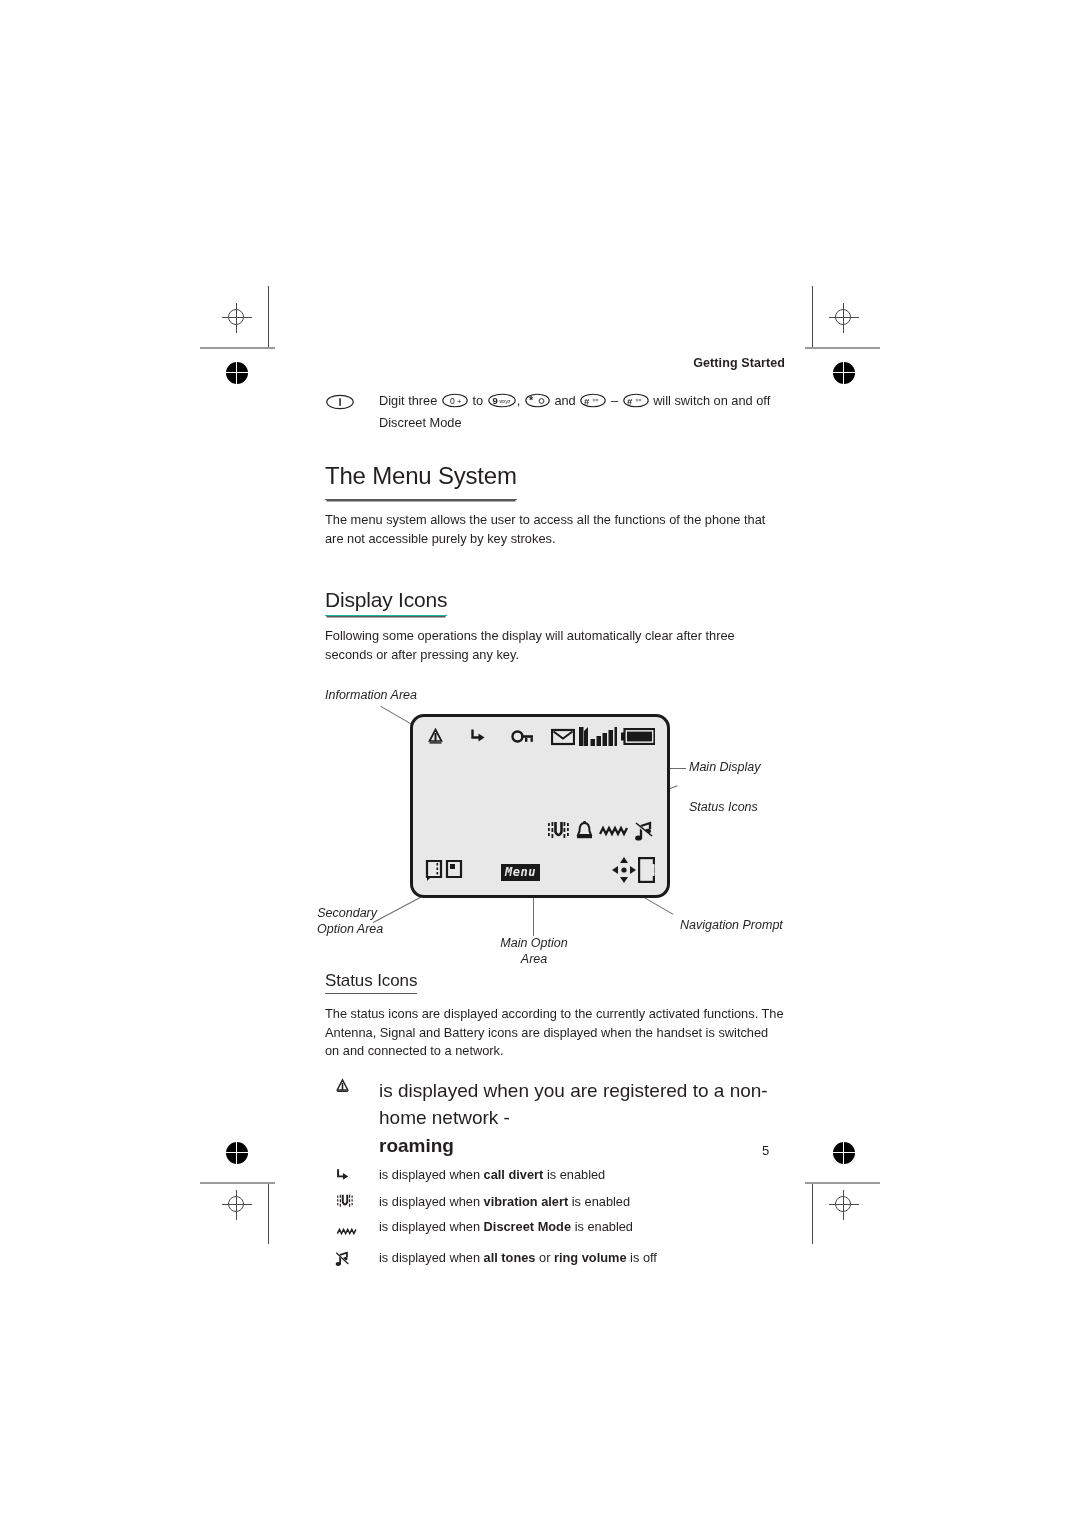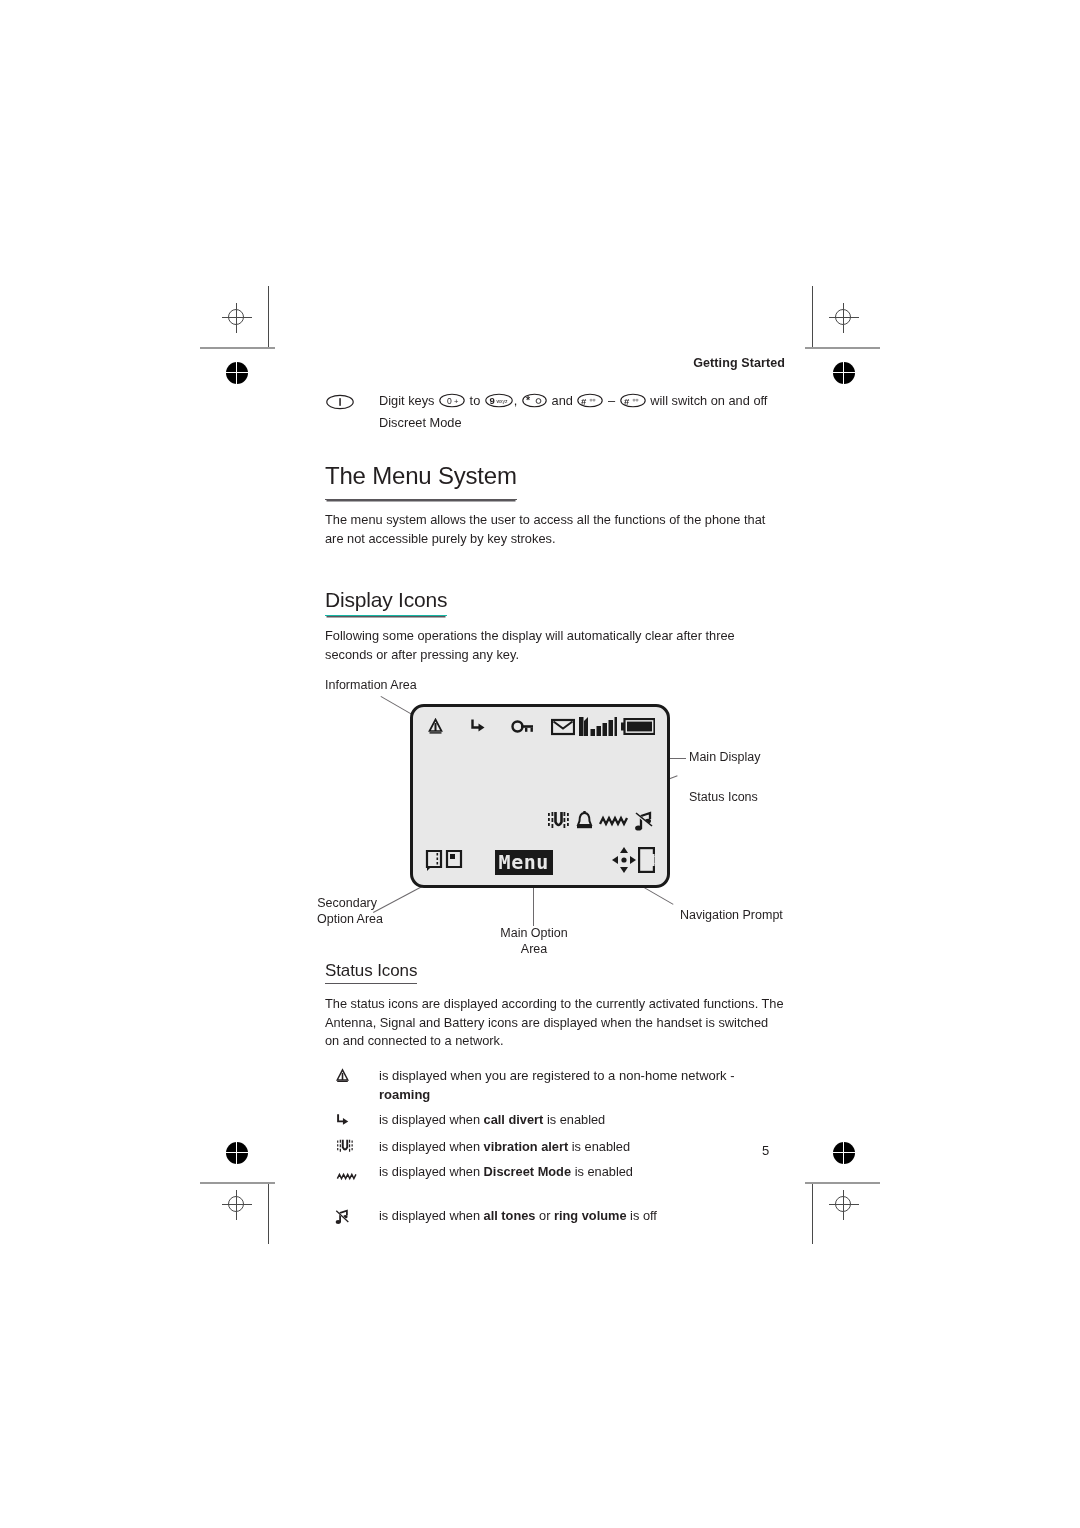--- a/index.html
+++ b/index.html
@@ -143,21 +143,22 @@
   p.body {
     font-size: 12.8px;
     line-height: 1.45;
     margin: 11px 0 0 0;
   }
 
   
   .figure {
     position: relative;
     height: 285px;
-    margin-top: 12px;
+    margin-top: 22px;
+    font-style: italic;
   }
   .screen {
     position: absolute;
     left: 85px;
     top: 28px;
     width: 260px;
     height: 184px;
     background: #e8e8e8;
     border: 3.4px solid #1a1a1a;
     border-radius: 14px;
@@ -194,21 +195,21 @@
     left: 12px; right: 12px;
     bottom: 8px;
     display: flex;
     align-items: center;
   }
   .menu-chip {
     background: #1a1a1a;
     color: #e8e8e8;
     font-family: "DejaVu Sans Mono", monospace;
     font-weight: bold;
-    font-size: 20px;
+    font-size: 12px;
     letter-spacing: 0.5px;
     padding: 2px 4px 3px 4px;
     line-height: 1;
     margin: 0 auto;
   }
   .nav-group {
     display: flex;
     align-items: center;
     gap: 2px;
     margin-left: auto;
@@ -282,21 +283,21 @@
   <div class="running-head">Getting Started</div>
 
   <div class="note-row">
     <div class="note-key">
       <svg width="30" height="16" viewBox="0 0 30 16" aria-hidden="true">
         <ellipse cx="15" cy="8" rx="13.2" ry="6.6" fill="none" stroke="#231f20" stroke-width="1.2"></ellipse>
         <rect x="14.3" y="4.2" width="1.5" height="7.6" fill="#231f20"></rect>
       </svg>
     </div>
     <div class="note-body">
-      <span>Digit keys</span>
+      <span>Digit three</span>
       <span class="keycap">
         <svg width="26" height="15" viewBox="0 0 26 15">
             <ellipse cx="13" cy="7.5" rx="12.2" ry="6.3" fill="none" stroke="#231f20" stroke-width="1.1"></ellipse>
             <text x="8" y="11" font-family="Liberation Sans, sans-serif" font-size="8.6" fill="#231f20">0</text>
             <text x="15" y="11" font-family="Liberation Sans, sans-serif" font-size="7.6" fill="#231f20">+</text>
           </svg>
       </span>
       <span>to</span>
       <span class="keycap">
         <svg width="28" height="15" viewBox="0 0 28 15">
@@ -500,21 +501,21 @@
   <div style="margin-top:16px;">
 
     <div style="display:flex; align-items:flex-start; margin-bottom:6px;">
       <span style="width:54px; flex:0 0 54px; padding-left:10px; box-sizing:border-box; padding-top:1px;">
         <svg width="15" height="16" viewBox="0 0 17 17">
             <path d="M8.5 1.5 L14.5 13 L2.5 13 Z" fill="none" stroke="#231f20" stroke-width="1.6"></path>
             <rect x="7.6" y="5" width="1.8" height="8" fill="#231f20"></rect>
             <rect x="2.5" y="14" width="12" height="1.3" fill="#231f20"></rect>
           </svg>
       </span>
-      <span style="font-size:13px; line-height:1.45;">
+      <span style="font-size:19px; line-height:1.45;">
         <span>is displayed when you are registered to a non-home network -</span><br>
         <b>roaming</b>
       </span>
     </div>
 
     <div style="display:flex; align-items:flex-start; margin-bottom:5px;">
       <span style="width:54px; flex:0 0 54px; padding-left:10px; box-sizing:border-box; padding-top:2px;">
         <svg width="15" height="15" viewBox="0 0 17 17">
             <path d="M3.5 1.5 L3.5 9.5 L12 9.5" fill="none" stroke="#231f20" stroke-width="2.2"></path>
             <path d="M9 5.8 L15 9.5 L9 13.2 Z" fill="#231f20"></path>
@@ -545,21 +546,21 @@
             <rect x="20.2" y="12" width="1.6" height="3" fill="#231f20"></rect>
           </svg>
       </span>
       <span style="font-size:12.8px; line-height:1.45;">
         <span>is displayed when</span>
         <b>vibration alert</b>
         <span>is enabled</span>
       </span>
     </div>
 
-    <div style="display:flex; align-items:flex-start; margin-bottom:21px;">
+    <div style="display:flex; align-items:flex-start; margin-bottom:8px;">
       <span style="width:54px; flex:0 0 54px; padding-left:10px; box-sizing:border-box; padding-top:5px;">
         <svg width="24" height="11" viewBox="0 0 30 16">
             <path d="M1 11 L4 5 L7 11 L10 5 L13 11 L16 5 L19 11 L22 5 L25 11 L28 5" fill="none" stroke="#231f20" stroke-width="2.1"></path>
           </svg>
       </span>
       <span style="font-size:12.8px; line-height:1.45;">
         <span>is displayed when</span>
         <b>Discreet Mode</b>
         <span>is enabled</span>
       </span>

